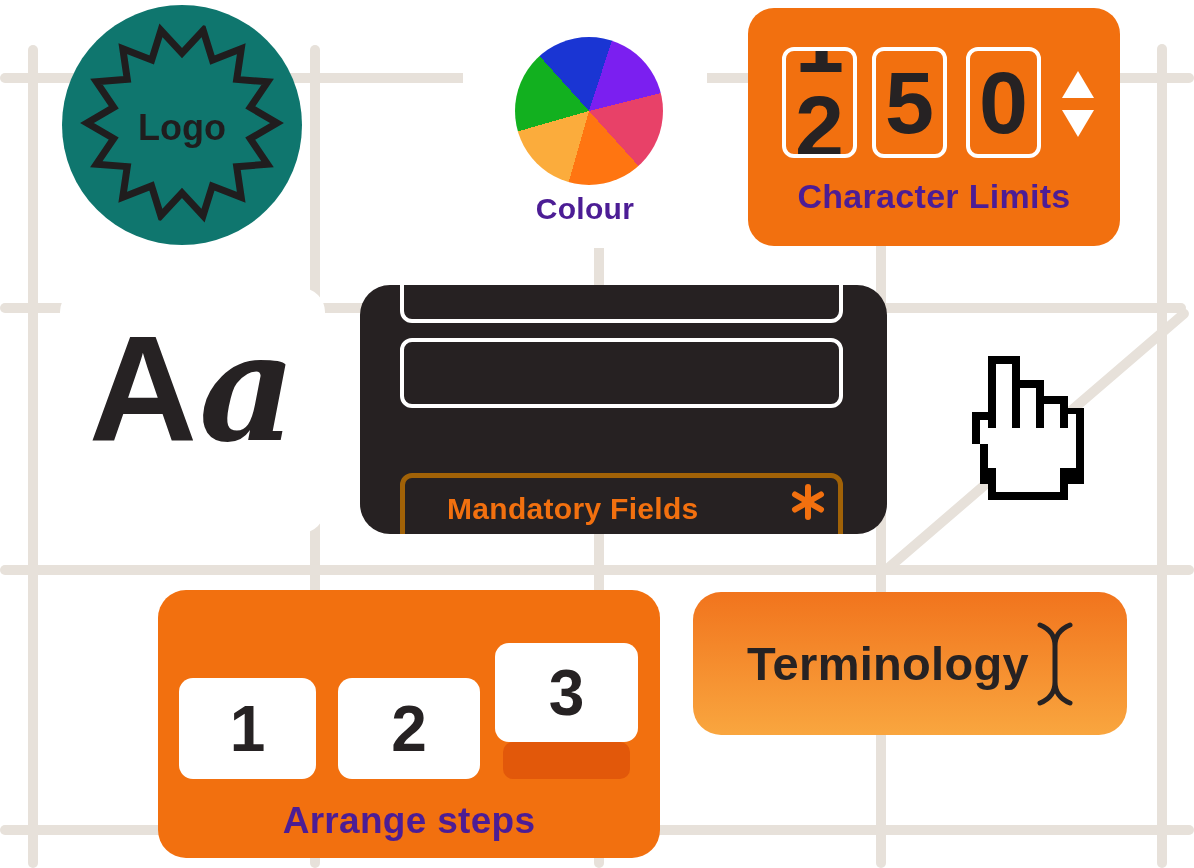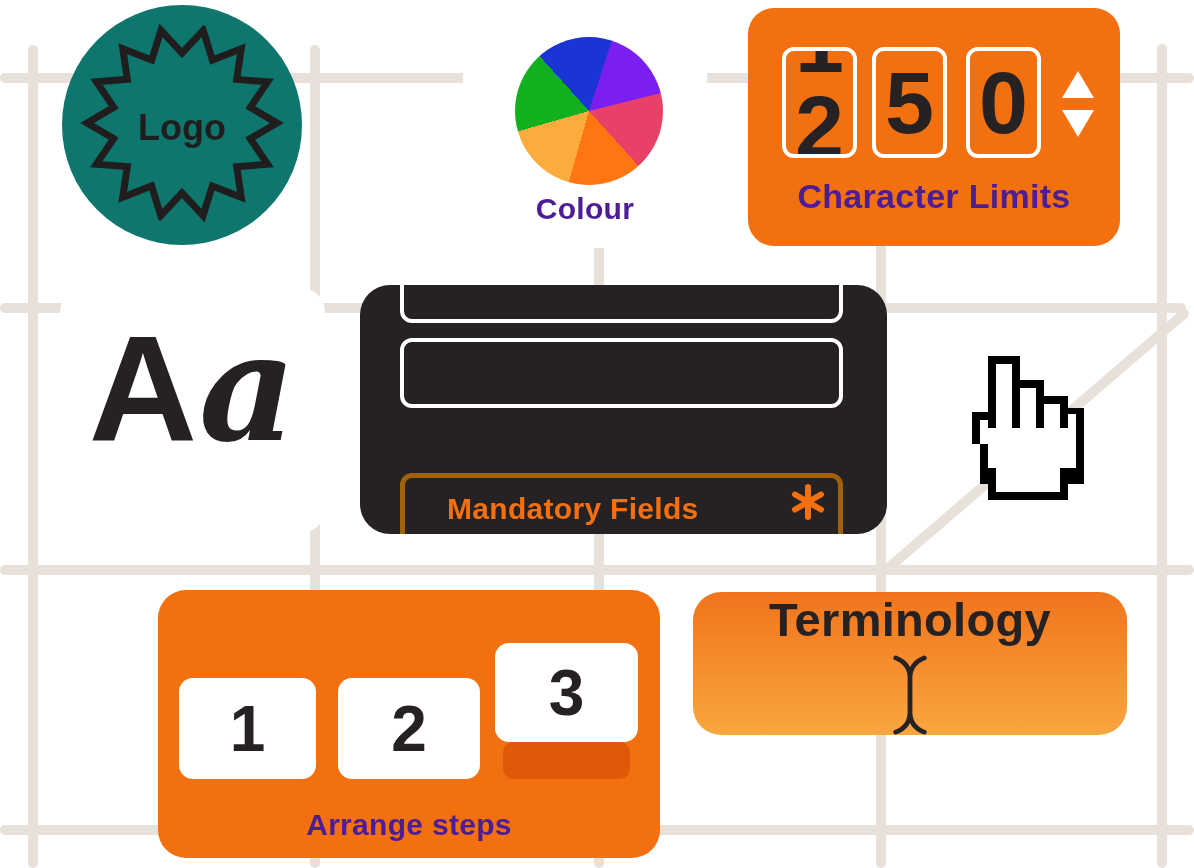--- a/index.html
+++ b/index.html
@@ -77,25 +77,25 @@
   
   #arrange-card{left:158px;top:590px;width:502px;height:268px;background:#F2700F;
                 border-radius:28px;}
   .tile{position:absolute;background:#fff;border-radius:14px;display:flex;align-items:center;
         justify-content:center;font-size:64px;font-weight:700;color:#262223;}
   #tile-1{left:21px;top:88px;width:137px;height:101px;}
   #tile-2{left:180px;top:88px;width:142px;height:101px;}
   #tile-3{left:337px;top:53px;width:143px;height:99px;}
   #slot{position:absolute;left:345px;top:152px;width:127px;height:37px;background:#E2580A;
         border-radius:10px;}
-  #arrange-card .card-label{bottom:16px;font-size:30px;}
+  #arrange-card .card-label{bottom:16px;font-size:37px;}
   
   #term-card{left:693px;top:592px;width:434px;height:143px;border-radius:28px;
              background:linear-gradient(180deg,#F1741D 0%,#F9A63F 100%);
-             display:flex;align-items:center;justify-content:center;gap:8px;flex-direction:column;}
+             display:flex;align-items:center;justify-content:center;gap:8px;}
   #term-text{font-size:47px;font-weight:700;color:#262223;letter-spacing:.3px;}
   
   #hand-cursor{position:absolute;left:964px;top:356px;z-index:4;}
   .caret-svg{display:block;}
 </style>
 </head>
 <body>
 
 <div class="stage">
 

